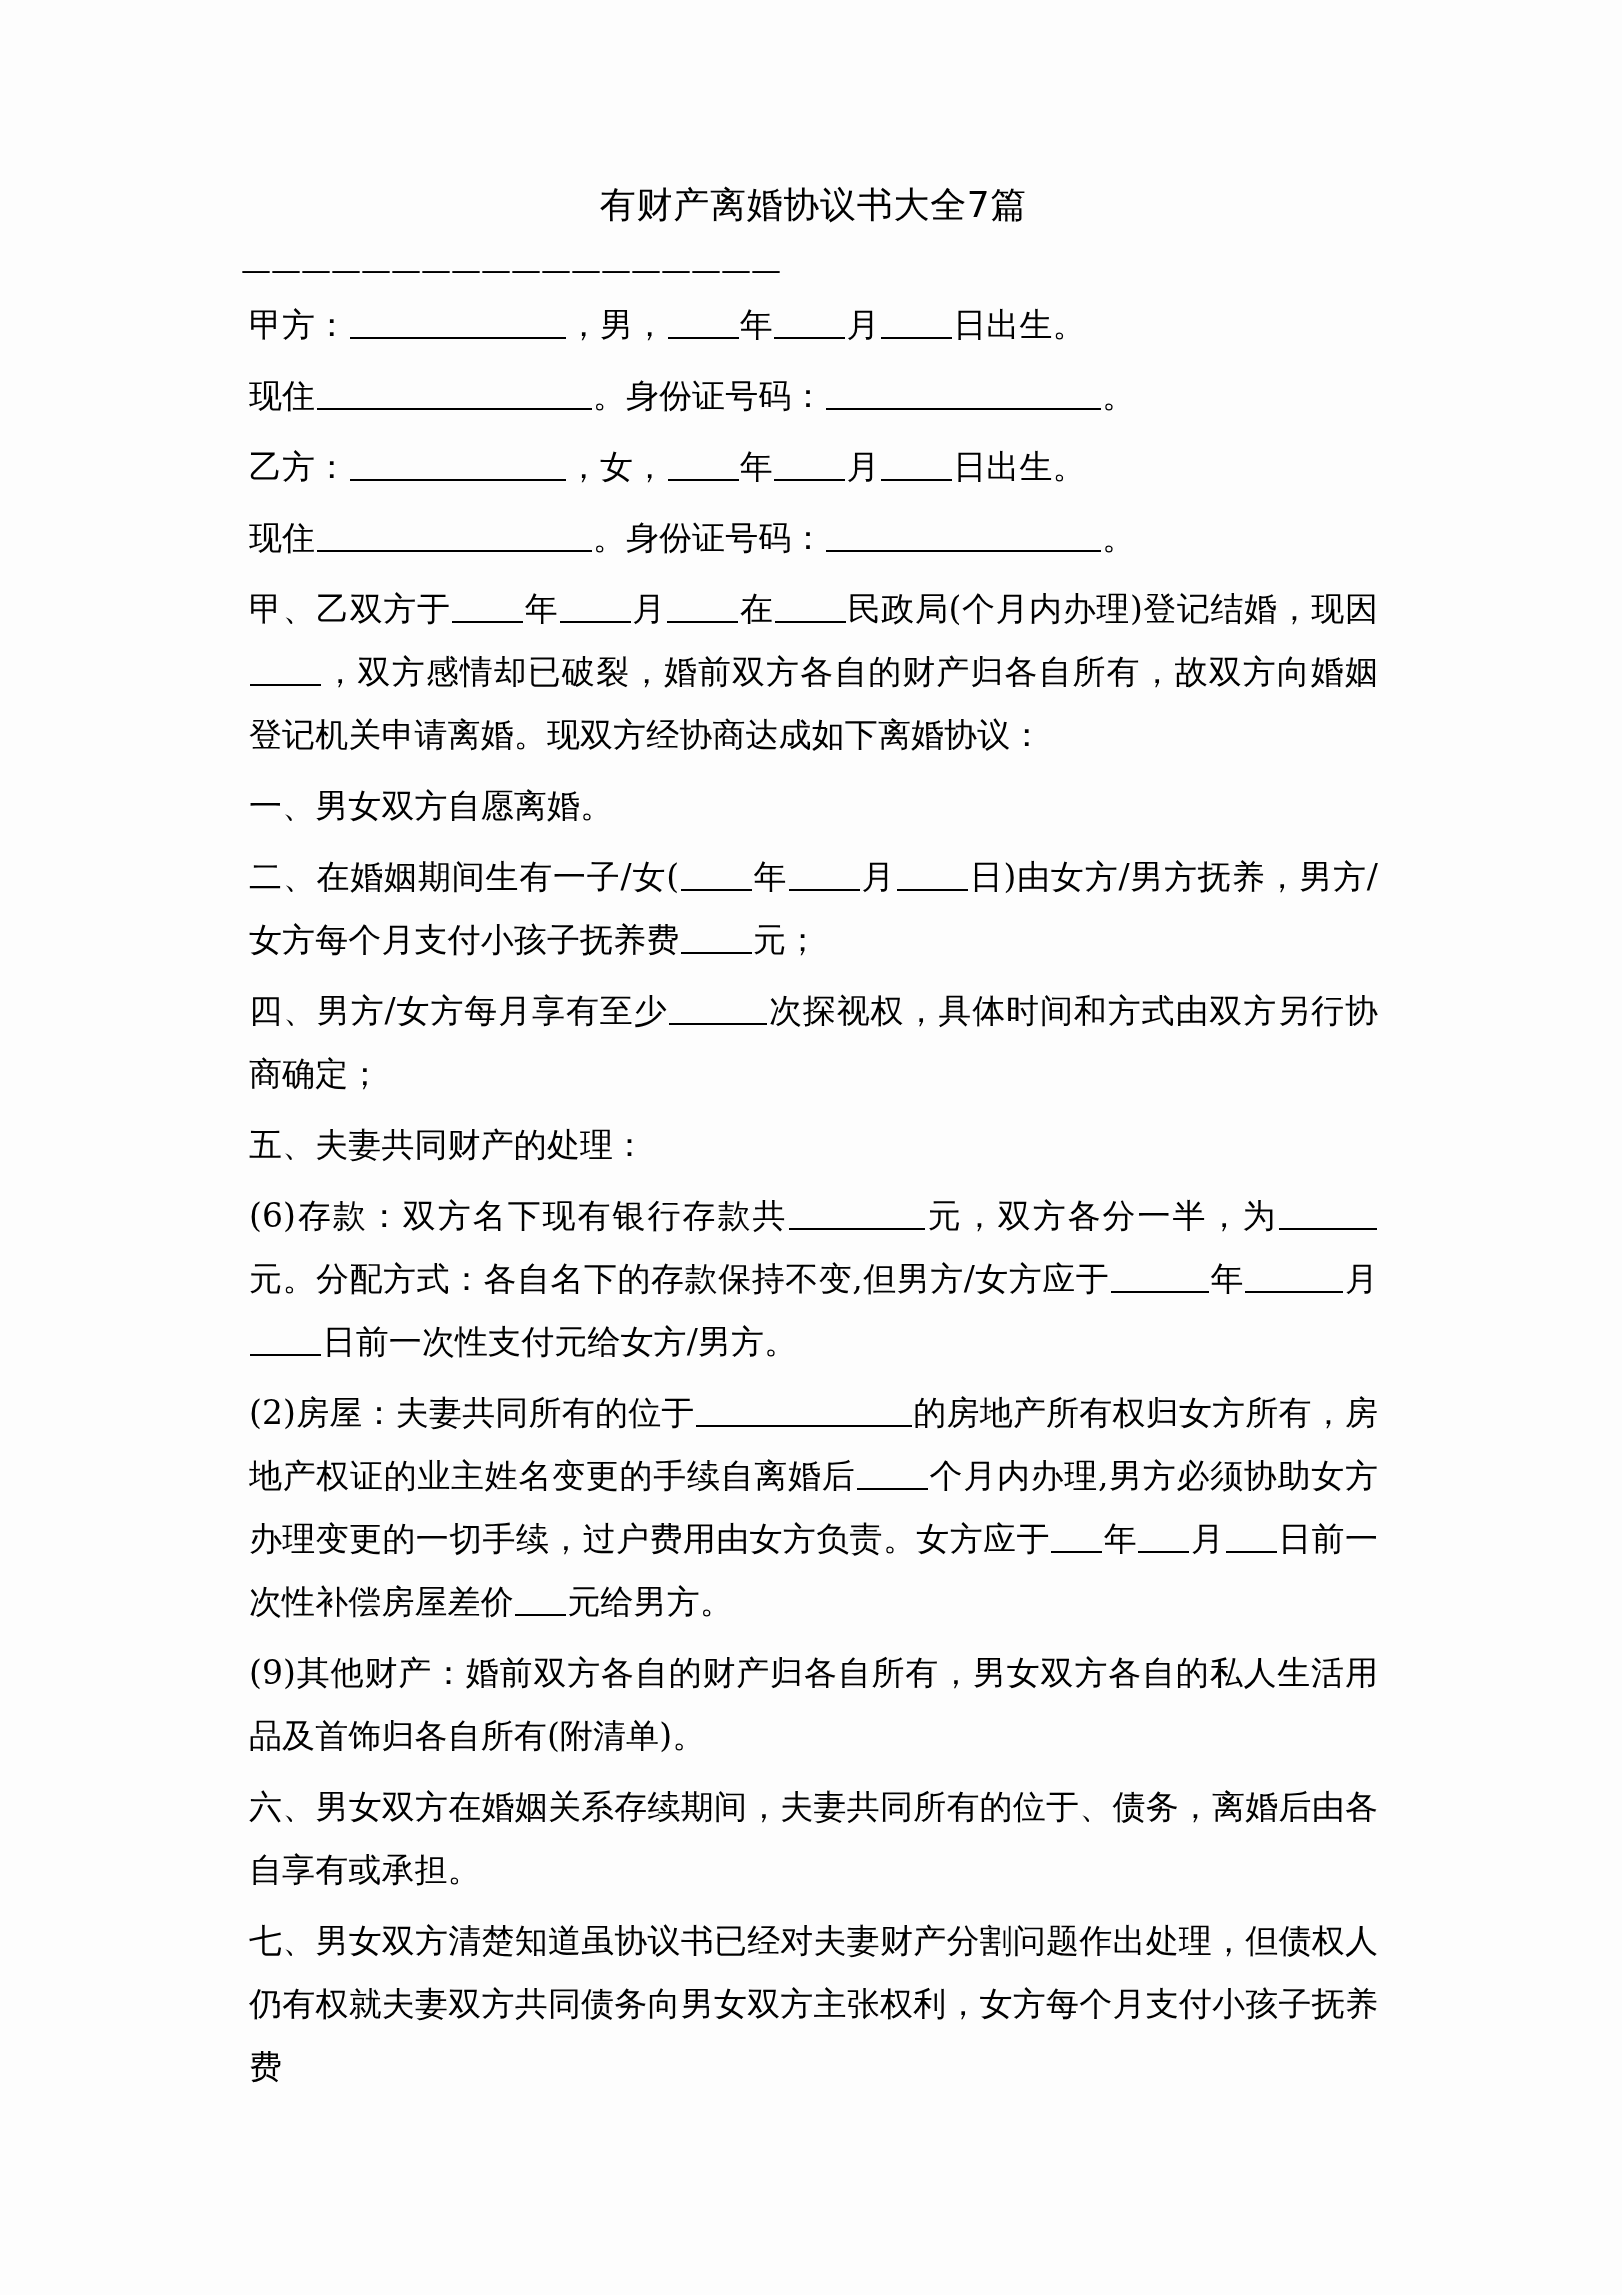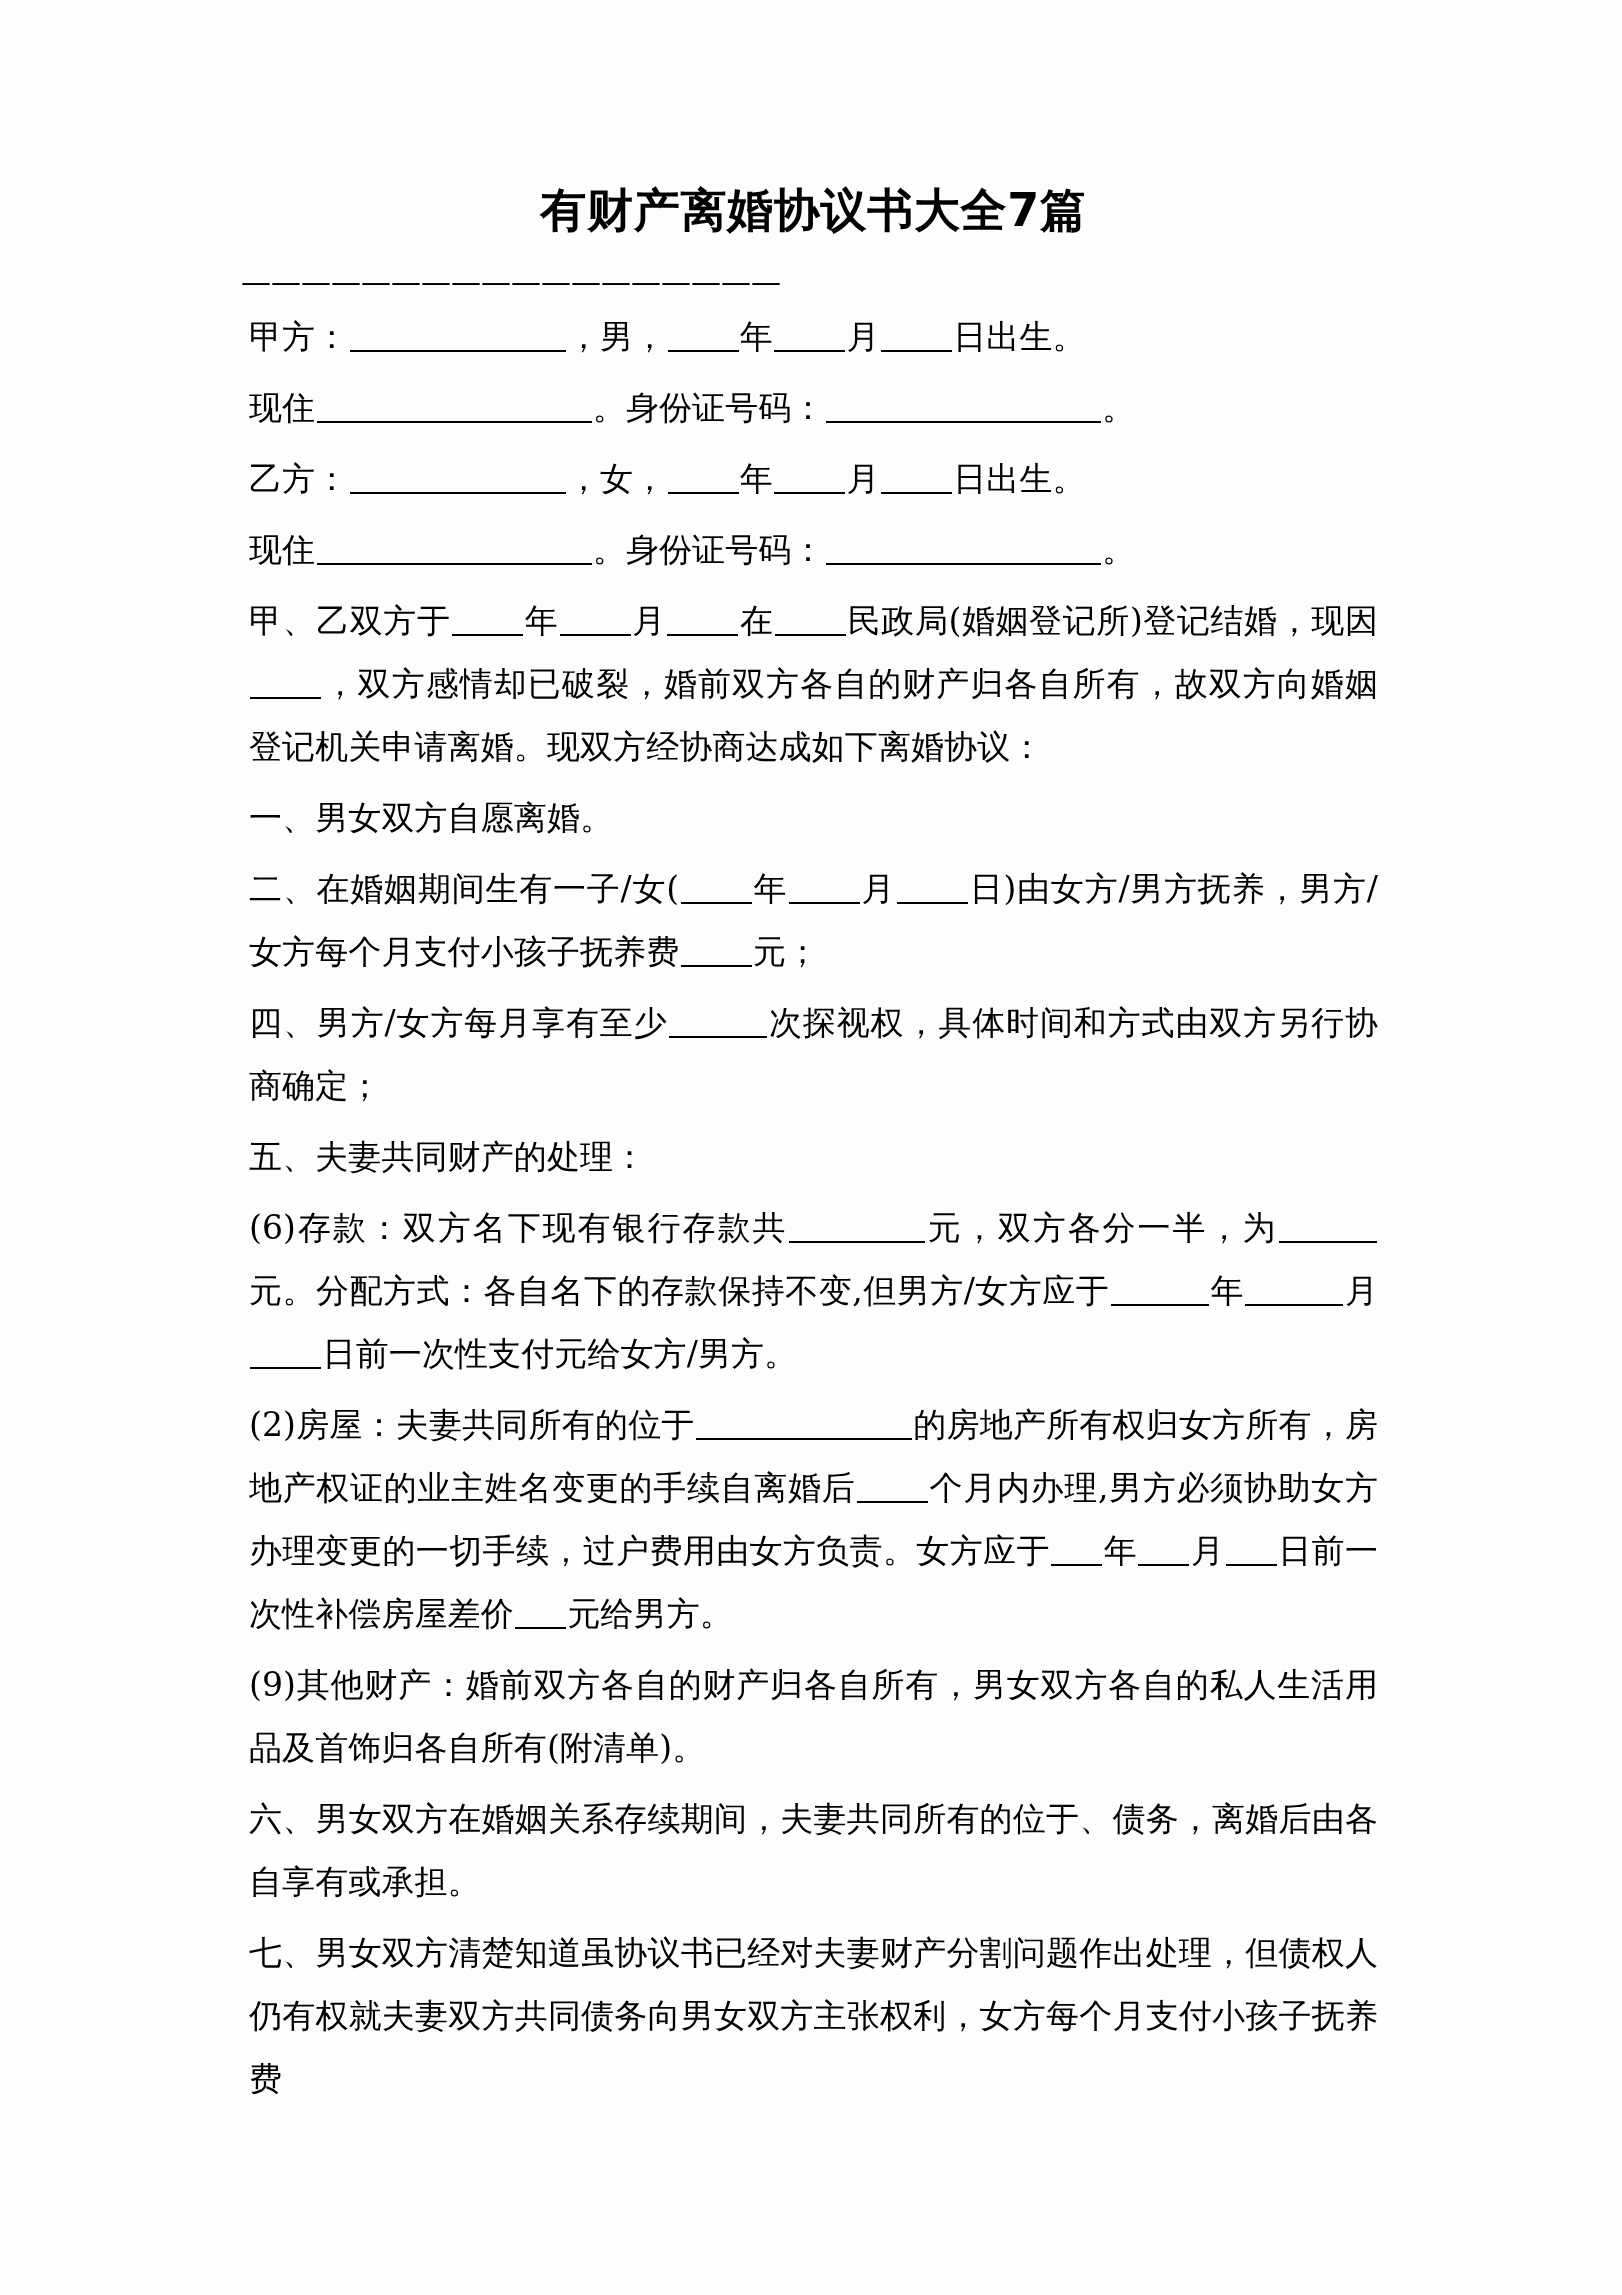--- a/index.html
+++ b/index.html
@@ -17,22 +17,22 @@
     color: #000000;
   }
   .content {
     position: absolute;
     left: 241px;
     top: 0;
     width: 1145px;
   }
   .doc-title {
     font-family: "DejaVu Sans", "Liberation Sans", sans-serif;
-    font-weight: bold;
-    font-size: 46px;
+    font-weight: normal;
+    font-size: 36px;
     line-height: 1.25;
     text-align: center;
     letter-spacing: 0.7px;
     margin: 0;
     padding-top: 182px;
     padding-bottom: 0;
     white-space: nowrap;
   }
   .rule-row {
     margin: 27.5px 0 0 0;
@@ -83,21 +83,21 @@
     <div class="rule-row">——————————————————</div>
 
     <p class="para"><span>甲方：</span><span class="blank b-3xl"></span><span>，男，</span><span class="blank b-md"></span><span>年</span><span class="blank b-md"></span><span>月</span><span class="blank b-md"></span><span>日出生。</span></p>
 
     <p class="para"><span>现住</span><span class="blank b-4xl"></span><span>。身份证号码：</span><span class="blank b-4xl"></span><span>。</span></p>
 
     <p class="para"><span>乙方：</span><span class="blank b-3xl"></span><span>，女，</span><span class="blank b-md"></span><span>年</span><span class="blank b-md"></span><span>月</span><span class="blank b-md"></span><span>日出生。</span></p>
 
     <p class="para"><span>现住</span><span class="blank b-4xl"></span><span>。身份证号码：</span><span class="blank b-4xl"></span><span>。</span></p>
 
-    <p class="para"><span>甲、乙双方于</span><span class="blank b-md"></span><span>年</span><span class="blank b-md"></span><span>月</span><span class="blank b-md"></span><span>在</span><span class="blank b-md"></span><span>民政局(婚姻登记所)登记结婚，现因</span><span class="blank b-md"></span><span>，双方感情却已破裂，婚前双方各自的财产归各自所有，故双方向婚姻登记机关申请离婚。现双方经协商达成如下离婚协议：</span></p>
+    <p class="para"><span>甲、乙双方于</span><span class="blank b-md"></span><span>年</span><span class="blank b-md"></span><span>月</span><span class="blank b-md"></span><span>在</span><span class="blank b-md"></span><span>民政局(个月内办理)登记结婚，现因</span><span class="blank b-md"></span><span>，双方感情却已破裂，婚前双方各自的财产归各自所有，故双方向婚姻登记机关申请离婚。现双方经协商达成如下离婚协议：</span></p>
 
     <p class="para">一、男女双方自愿离婚。</p>
 
     <p class="para"><span>二、在婚姻期间生有一子/女(</span><span class="blank b-md"></span><span>年</span><span class="blank b-md"></span><span>月</span><span class="blank b-md"></span><span>日)由女方/男方抚养，男方/女方每个月支付小孩子抚养费</span><span class="blank b-md"></span><span>元；</span></p>
 
 
     <p class="para"><span>四、男方/女方每月享有至少</span><span class="blank b-lg"></span><span>次探视权，具体时间和方式由双方另行协商确定；</span></p>
 
     <p class="para">五、夫妻共同财产的处理：</p>
 

